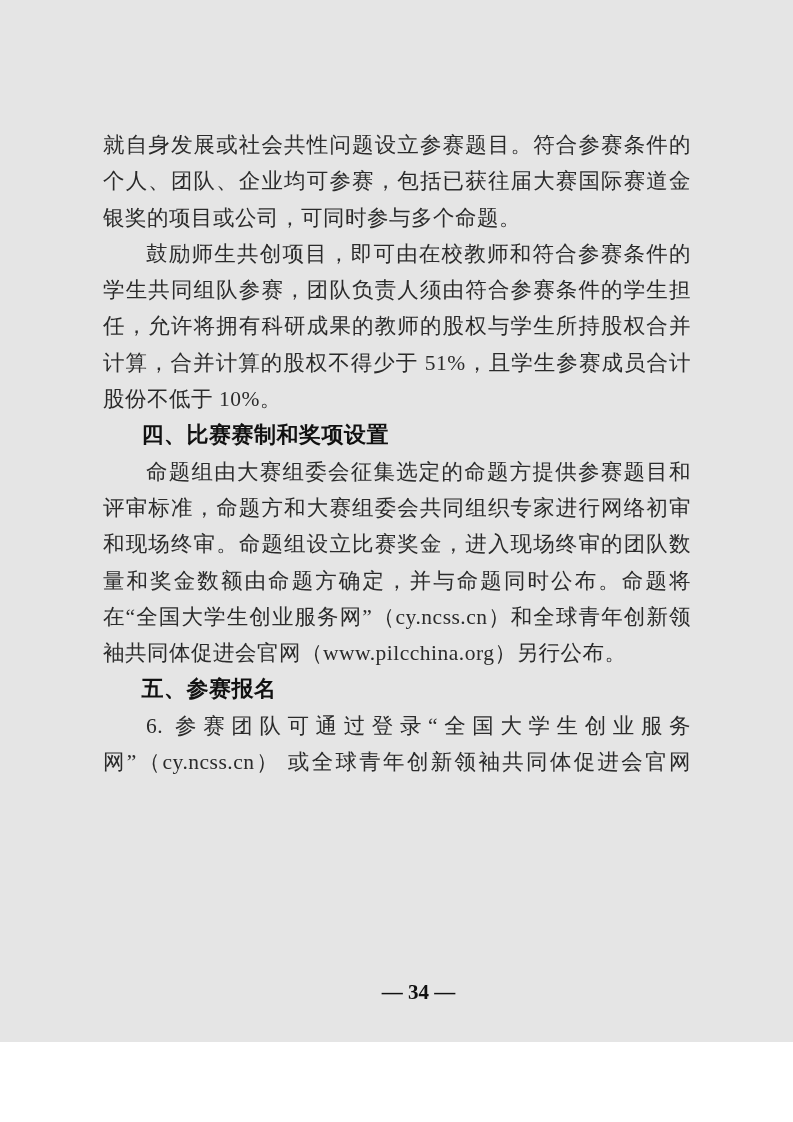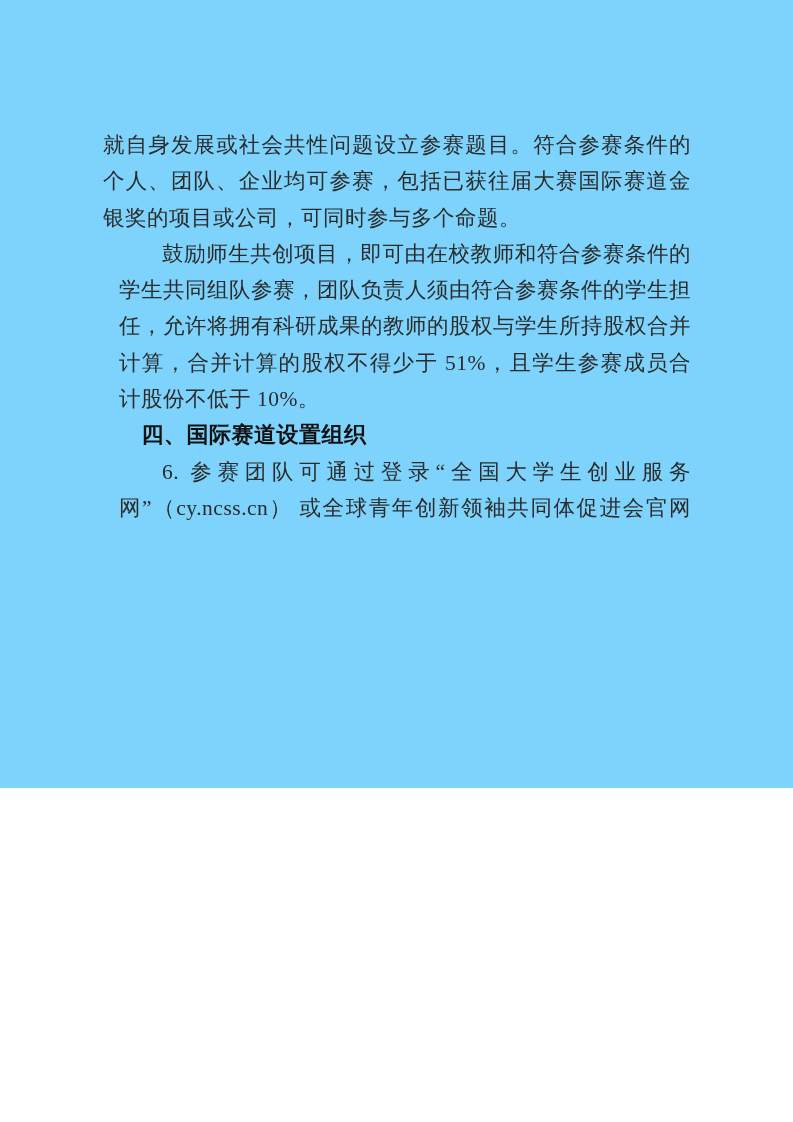--- a/index.html
+++ b/index.html
@@ -3,22 +3,22 @@
 <meta charset="utf-8">
 <style>
   html, body {
     margin: 0;
     padding: 0;
     background: #ffffff;
   }
   .page {
     position: relative;
     width: 793px;
-    height: 788px;
-    background: #7dd3fc;
+    height: 1042px;
+    background: #e5e5e5;
     overflow: hidden;
     font-family: "Liberation Serif", serif;
     color: #2b2b2b;
   }
   .content {
     position: absolute;
     left: 103px;
     top: 127px;
     width: 588px;
   }
@@ -26,21 +26,20 @@
     margin: 0;
     font-size: 21.5px;
     line-height: 36.3px;
     text-align: justify;
     letter-spacing: 0.5px;
     font-family: "Liberation Serif", serif;
     color: #2b2b2b;
   }
   .indent {
     text-indent: 2em;
-    margin-left: 16px;
   }
   .section-heading {
     margin: 0;
     font-size: 22px;
     line-height: 36.3px;
     font-weight: bold;
     text-indent: 1.75em;
     font-family: "Liberation Sans", sans-serif;
     color: #111111;
     letter-spacing: 0.5px;
@@ -64,24 +63,26 @@
 </head>
 <body>
 
 <div class="page">
   <div class="content">
 
     <p class="body-para">就自身发展或社会共性问题设立参赛题目。符合参赛条件的个人、团队、企业均可参赛，包括已获往届大赛国际赛道金银奖的项目或公司，可同时参与多个命题。</p>
 
     <p class="body-para indent">鼓励师生共创项目，即可由在校教师和符合参赛条件的学生共同组队参赛，团队负责人须由符合参赛条件的学生担任，允许将拥有科研成果的教师的股权与学生所持股权合并计算，合并计算的股权不得少于 51%，且学生参赛成员合计股份不低于 10%。</p>
 
-    <h2 class="section-heading">四、国际赛道设置组织</h2>
+    <h2 class="section-heading">四、比赛赛制和奖项设置</h2>
 
 
+    <p class="body-para indent">命题组由大赛组委会征集选定的命题方提供参赛题目和评审标准，命题方和大赛组委会共同组织专家进行网络初审和现场终审。命题组设立比赛奖金，进入现场终审的团队数量和奖金数额由命题方确定，并与命题同时公布。命题将在“全国大学生创业服务网”（cy.ncss.cn）和全球青年创新领袖共同体促进会官网（www.pilcchina.org）另行公布。</p>
 
 
+    <h2 class="section-heading">五、参赛报名</h2>
 
     <p class="body-para indent spread-last">6. 参赛团队可通过登录“全国大学生创业服务网”（cy.ncss.cn） 或全球青年创新领袖共同体促进会官网</p>
 
   </div>
 
   <div class="page-footer">— 34 —</div>
 </div>
 
 </body></html>

